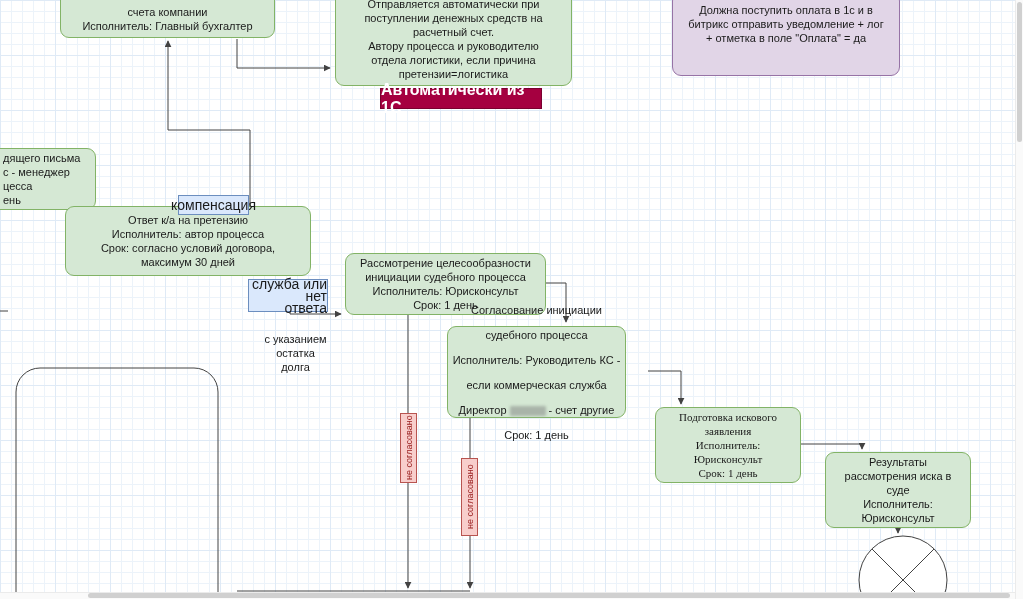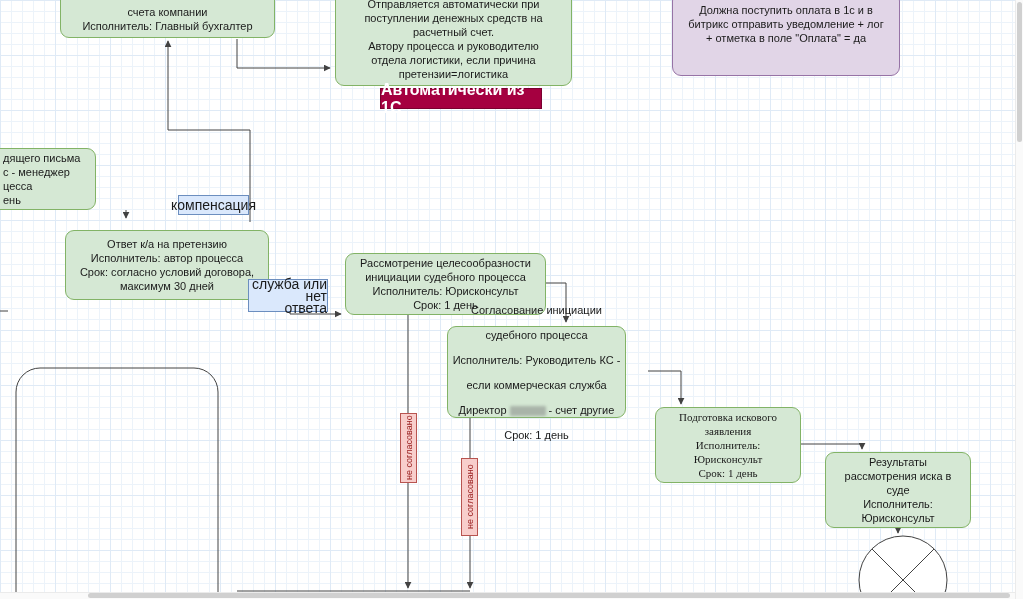--- a/index.html
+++ b/index.html
@@ -124,36 +124,41 @@
     <span>Автоматически из 1С</span>
   </div>
 
   <div class="node green clip-left" style="left:-122px; top:148px; width:218px; height:62px;">
     <div class="node-text">дящего письма
 с - менеджер
 цесса
 ень</div>
   </div>
 
-  <div class="node green" style="left:65px; top:230px; width:204px; height:70px;text-align:center;">
+  <div class="node green" style="left:65px; top:206px; width:246px; height:70px;text-align:center;">
     <div class="node-text">Ответ к/а на претензию
 Исполнитель: автор процесса
 Срок: согласно условий договора,
 максимум 30 дней</div>
   </div>
 
   <div class="elabel" style="left:178px; top:195px; width:71px; height:20px;">
     <span>компенсация</span>
   </div>
 
   <div class="elabel" style="left:248px; top:279px; width:80px; height:33px;">
     <span>служба или нет
 ответа</span>
   </div>
 
+  <div class="free-text" style="left:243px; top:318px; width:105px;">
+    <span>с указанием
+остатка
+долга</span>
+  </div>
 
   <div class="node green" style="left:345px; top:253px; width:201px; height:62px;">
     <div class="node-text">Рассмотрение целесообразности
 инициации судебного процесса
 Исполнитель: Юрисконсульт
 Срок: 1 день</div>
   </div>
 
   <div class="node green" style="left:447px; top:326px; width:179px; height:92px;gap:11px;">
     <div>Согласование инициации</div>

